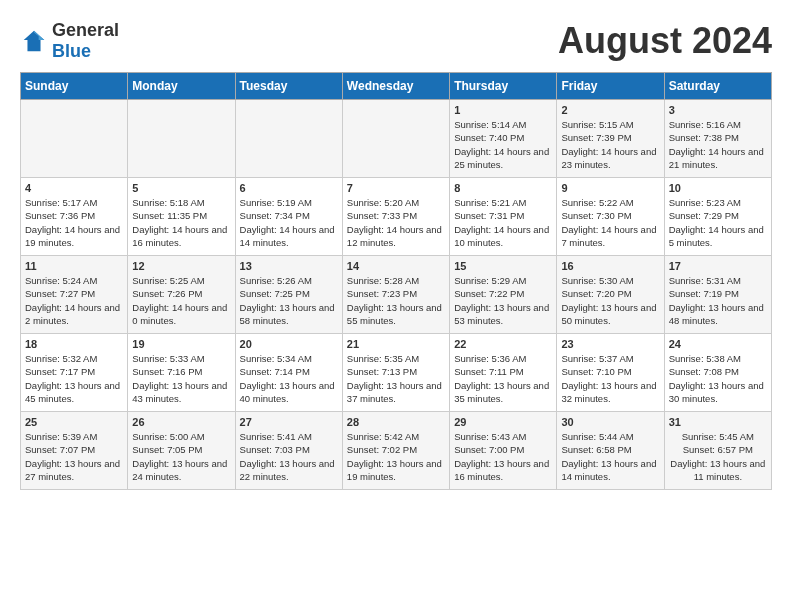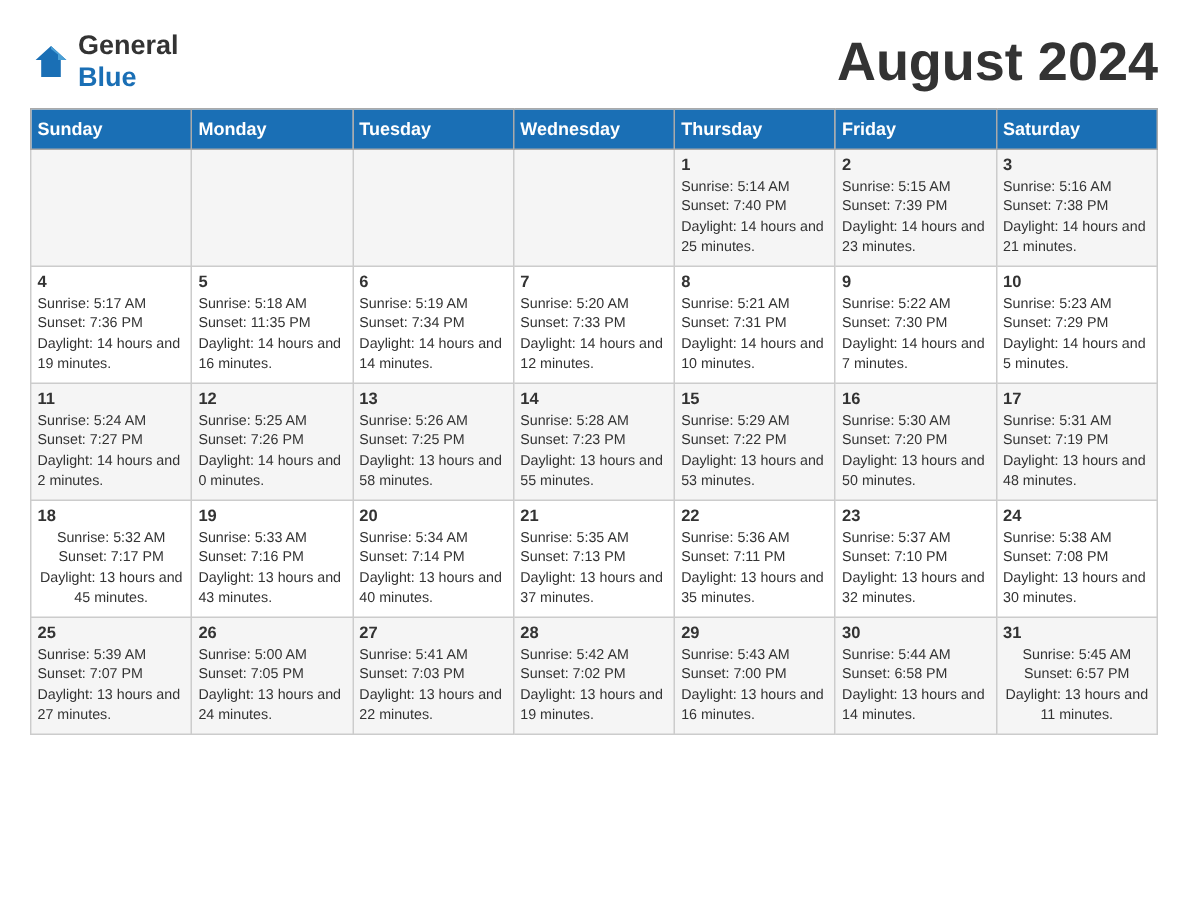--- a/index.html
+++ b/index.html
@@ -218,21 +218,21 @@
         <td>
           <span class="day-number">17</span>
           <div class="day-info" style="white-space: pre-line;">Sunrise: 5:31 AM
 Sunset: 7:19 PM
 Daylight: 13 hours and 48 minutes.</div>
         </td>
       </tr>
       <tr>
         <td>
           <span class="day-number">18</span>
-          <div class="day-info" style="white-space: pre-line; text-align: center;">Sunrise: 5:32 AM
+          <div class="day-info" style="white-space: pre-line;">Sunrise: 5:32 AM
 Sunset: 7:17 PM
 Daylight: 13 hours and 45 minutes.</div>
         </td>
         <td>
           <span class="day-number">19</span>
           <div class="day-info" style="white-space: pre-line;">Sunrise: 5:33 AM
 Sunset: 7:16 PM
 Daylight: 13 hours and 43 minutes.</div>
         </td>
         <td>

